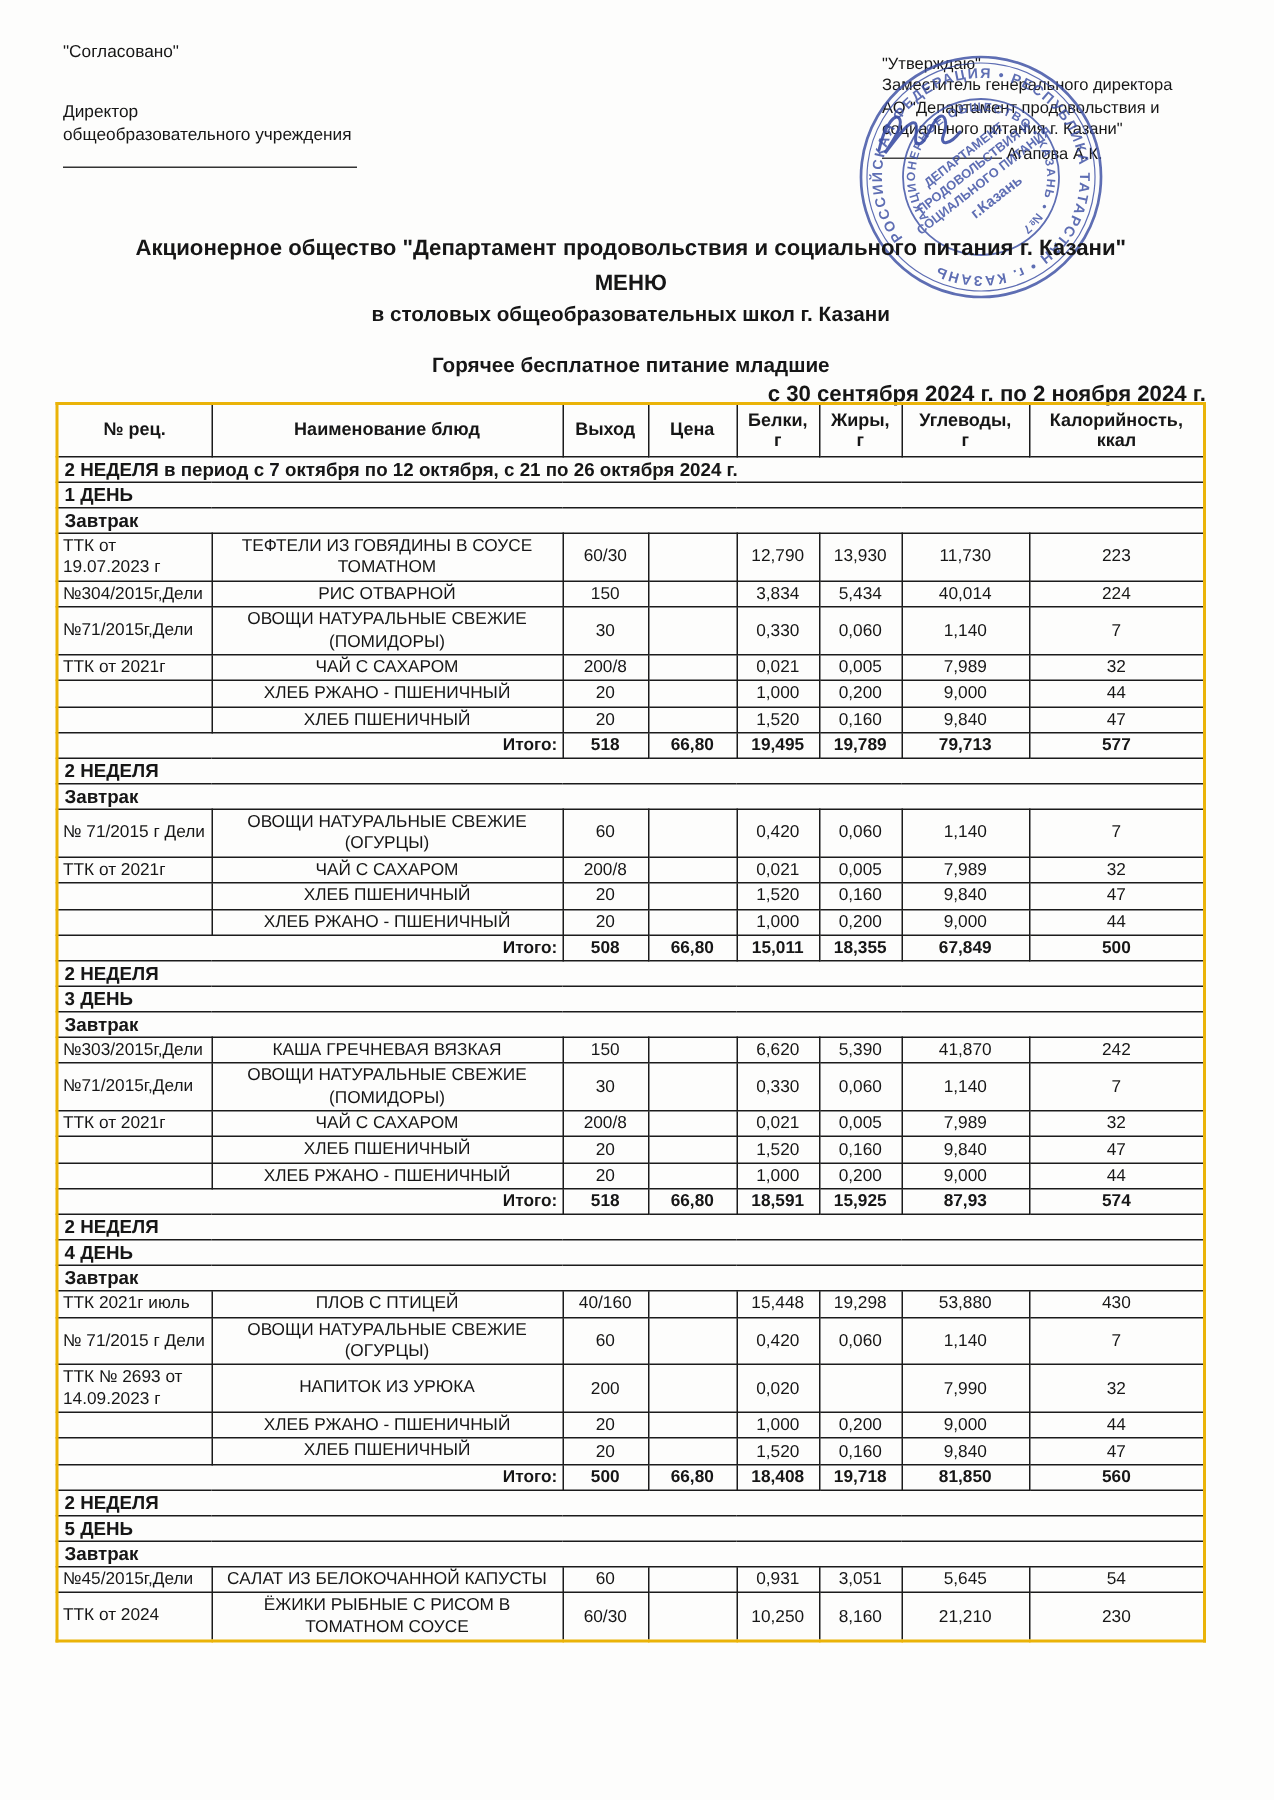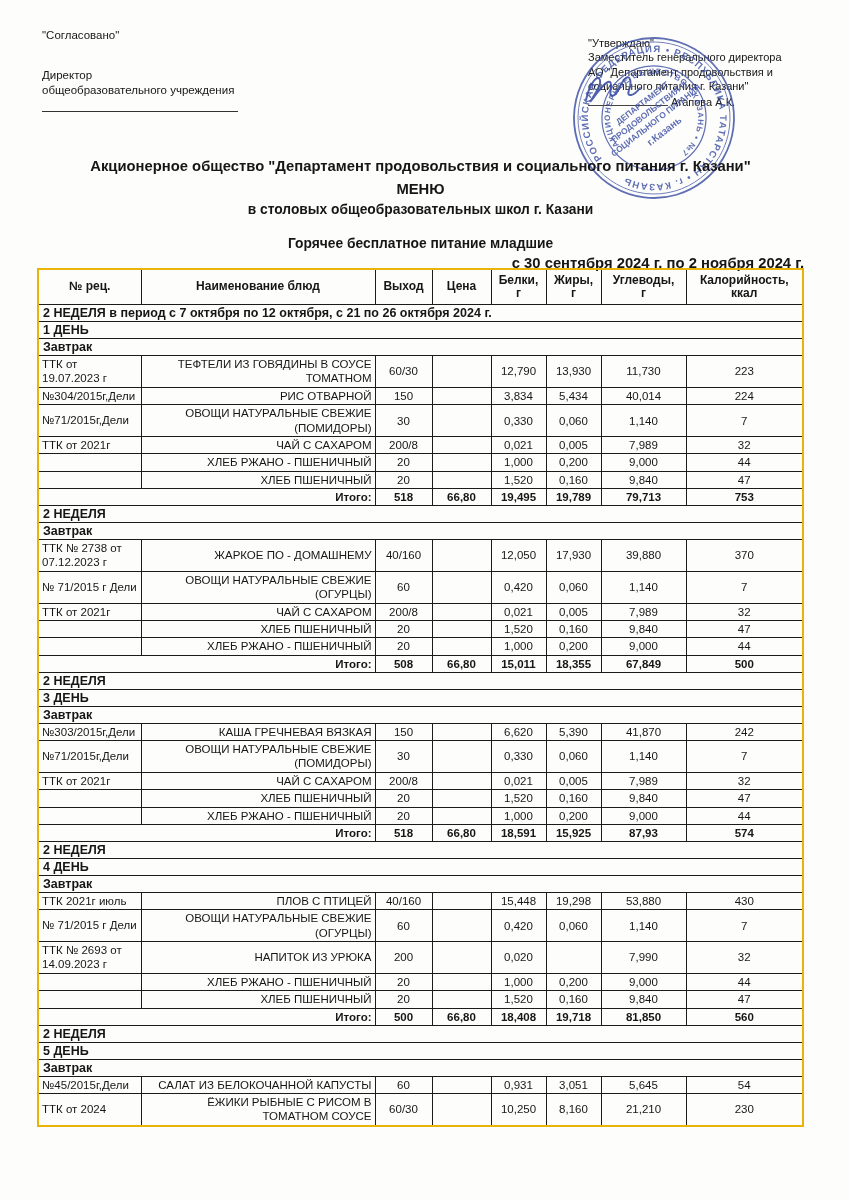--- a/index.html
+++ b/index.html
@@ -39,21 +39,21 @@
     padding:1px 3px;
     font-size:11.5px;
     vertical-align:middle;
     overflow:hidden;
   }
   table.menu th{
     font-weight:bold;font-size:12px;text-align:center;
     height:32px;line-height:1.12;white-space:pre-line;
   }
   td.ref{font-size:9px;line-height:1.25;text-align:left;padding-left:3px;}
-  td.dish{font-size:11.5px;line-height:1.25;text-align:right;padding-left:4px;height:14px;}
+  td.dish{font-size:11.5px;line-height:1.25;text-align:center;padding-left:4px;height:14px;}
   td.num{text-align:center;height:14px;}
   tr.sect td{font-weight:bold;font-size:12.5px;text-align:left;padding:1px 4px;height:13px;}
   tr.totalr td{font-weight:bold;}
   td.total-label{text-align:right;font-weight:bold;font-size:12.5px;padding-right:5px;}
 </style>
 </head>
 <body>
 
 <div class="page">
 
@@ -210,37 +210,27 @@
           <td class="num">9,840</td>
           <td class="num">47</td>
         </tr>
         <tr class="totalr">
           <td class="total-label" colspan="2">Итого:</td>
           <td class="num">518</td>
           <td class="num">66,80</td>
           <td class="num">19,495</td>
           <td class="num">19,789</td>
           <td class="num">79,713</td>
-          <td class="num">753</td>
+          <td class="num">577</td>
         </tr>
         <tr class="sect">
           <td colspan="8">2 НЕДЕЛЯ</td>
         </tr>
         <tr class="sect">
           <td colspan="8">Завтрак</td>
-        </tr>
-        <tr>
-          <td class="ref">ТТК № 2738 от 07.12.2023 г</td>
-          <td class="dish">ЖАРКОЕ ПО - ДОМАШНЕМУ</td>
-          <td class="num">40/160</td>
-          <td class="num"></td>
-          <td class="num">12,050</td>
-          <td class="num">17,930</td>
-          <td class="num">39,880</td>
-          <td class="num">370</td>
         </tr>
         <tr>
           <td class="ref">№ 71/2015 г Дели</td>
           <td class="dish">ОВОЩИ НАТУРАЛЬНЫЕ СВЕЖИЕ (ОГУРЦЫ)</td>
           <td class="num">60</td>
           <td class="num"></td>
           <td class="num">0,420</td>
           <td class="num">0,060</td>
           <td class="num">1,140</td>
           <td class="num">7</td>

